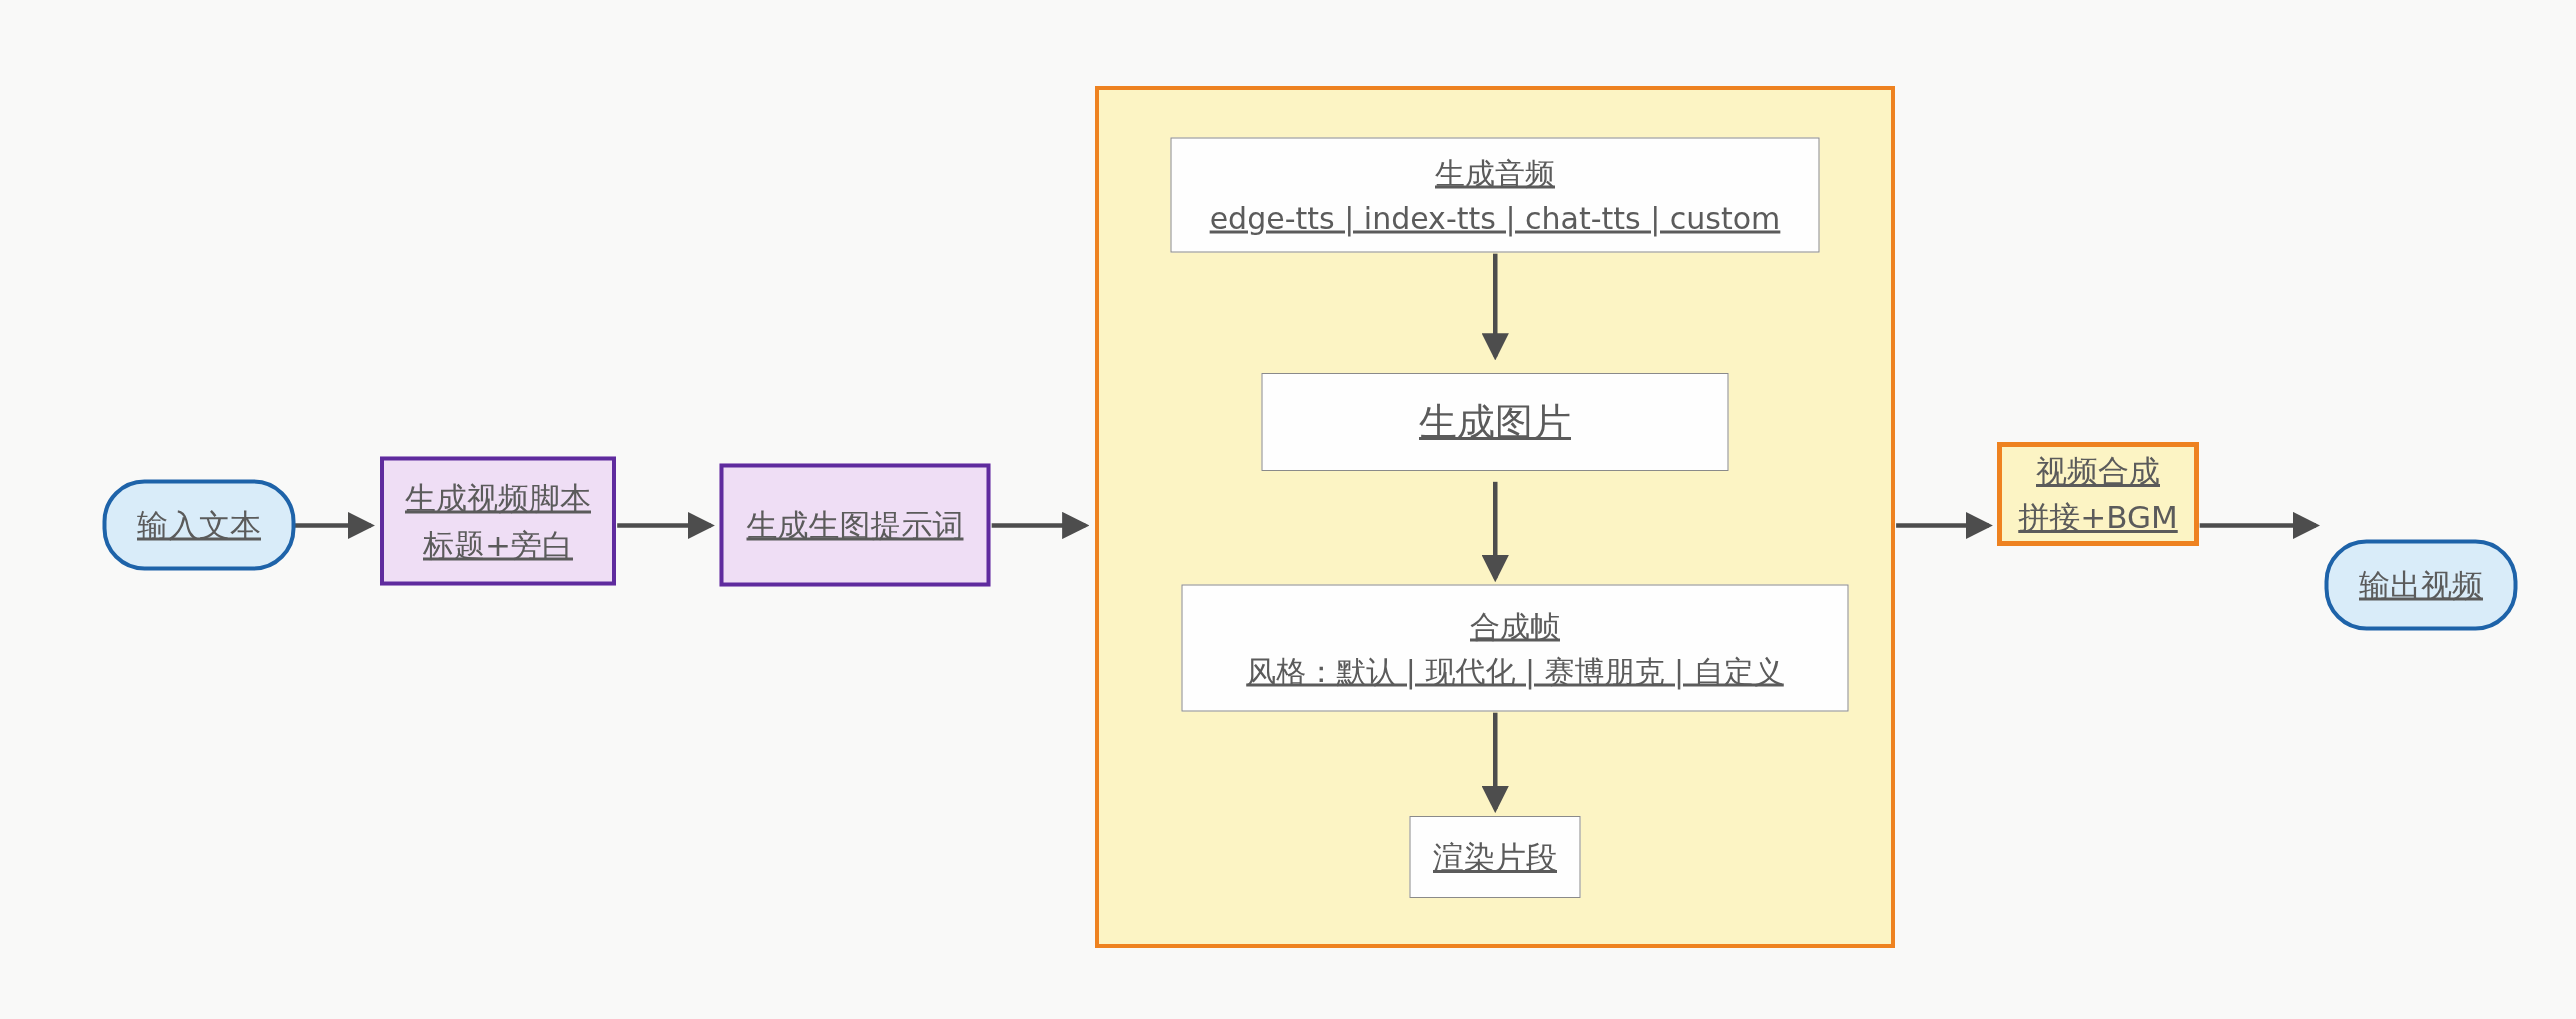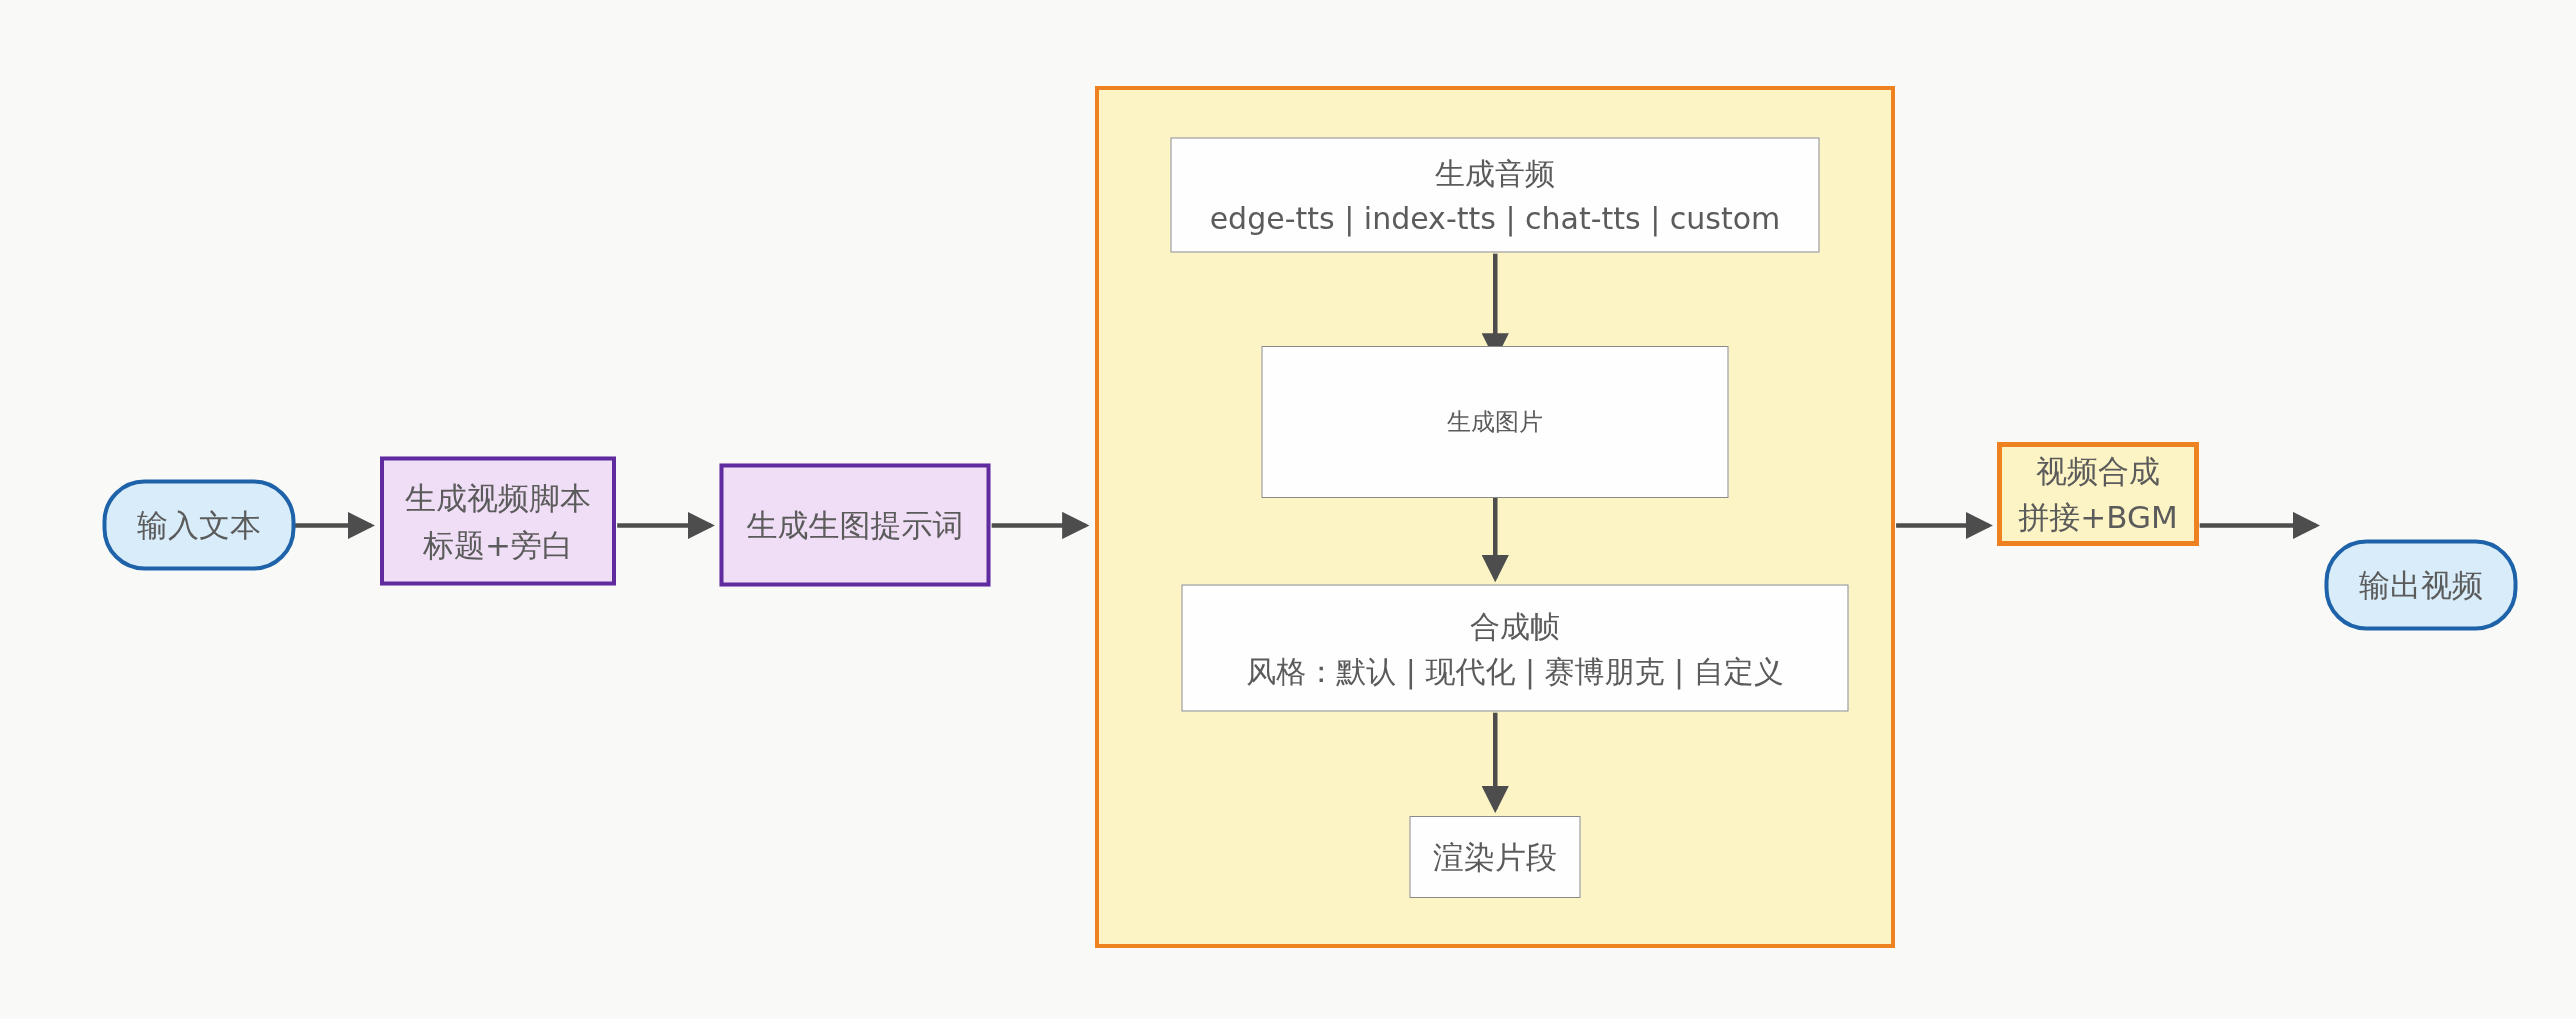--- a/index.html
+++ b/index.html
@@ -39,21 +39,21 @@
     flex-direction: column;
     align-items: center;
     justify-content: center;
     text-align: center;
     white-space: nowrap;
     color: var(--text);
     font-size: 31px;
     line-height: 1.5;
     overflow: visible;
   }
-  .node .l1, .node .l2 { display: block; }
+  .node .l1, .node .l2 { display: block; text-decoration: underline; }
   .pill {
     background: var(--pill-fill);
     border: 4.5px solid var(--pill-border);
     border-radius: 42px;
     width: 193px;
     height: 91px;
   }
   .purple-box {
     background: var(--purple-fill);
     border: 4.5px solid var(--purple-border);
@@ -106,21 +106,21 @@
 
   <div class="node purple-box" style="left:855px; top:525px; width:271px; height:123px;">
     <span class="l1">生成生图提示词</span>
   </div>
 
   <div class="node white-box" style="left:1495px; top:195px; width:649px; height:115px; font-size:30px;">
     <span class="l1">生成音频</span>
     <span class="l2">edge-tts | index-tts | chat-tts | custom</span>
   </div>
 
-  <div class="node white-box" style="left:1495px; top:422px; width:467px; height:152px; font-size:24px;">
+  <div class="node white-box" style="left:1495px; top:422px; width:467px; height:98px; font-size:38px;">
     <span class="l1">生成图片</span>
   </div>
 
   <div class="node white-box" style="left:1495px; top:648px; width:667px; height:127px; font-size:30px;margin-left:20px;">
     <span class="l1">合成帧</span>
     <span class="l2">风格：默认 | 现代化 | 赛博朋克 | 自定义</span>
   </div>
 
   <div class="node white-box" style="left:1495px; top:857px; width:171px; height:82px;">
     <span class="l1">渲染片段</span>

